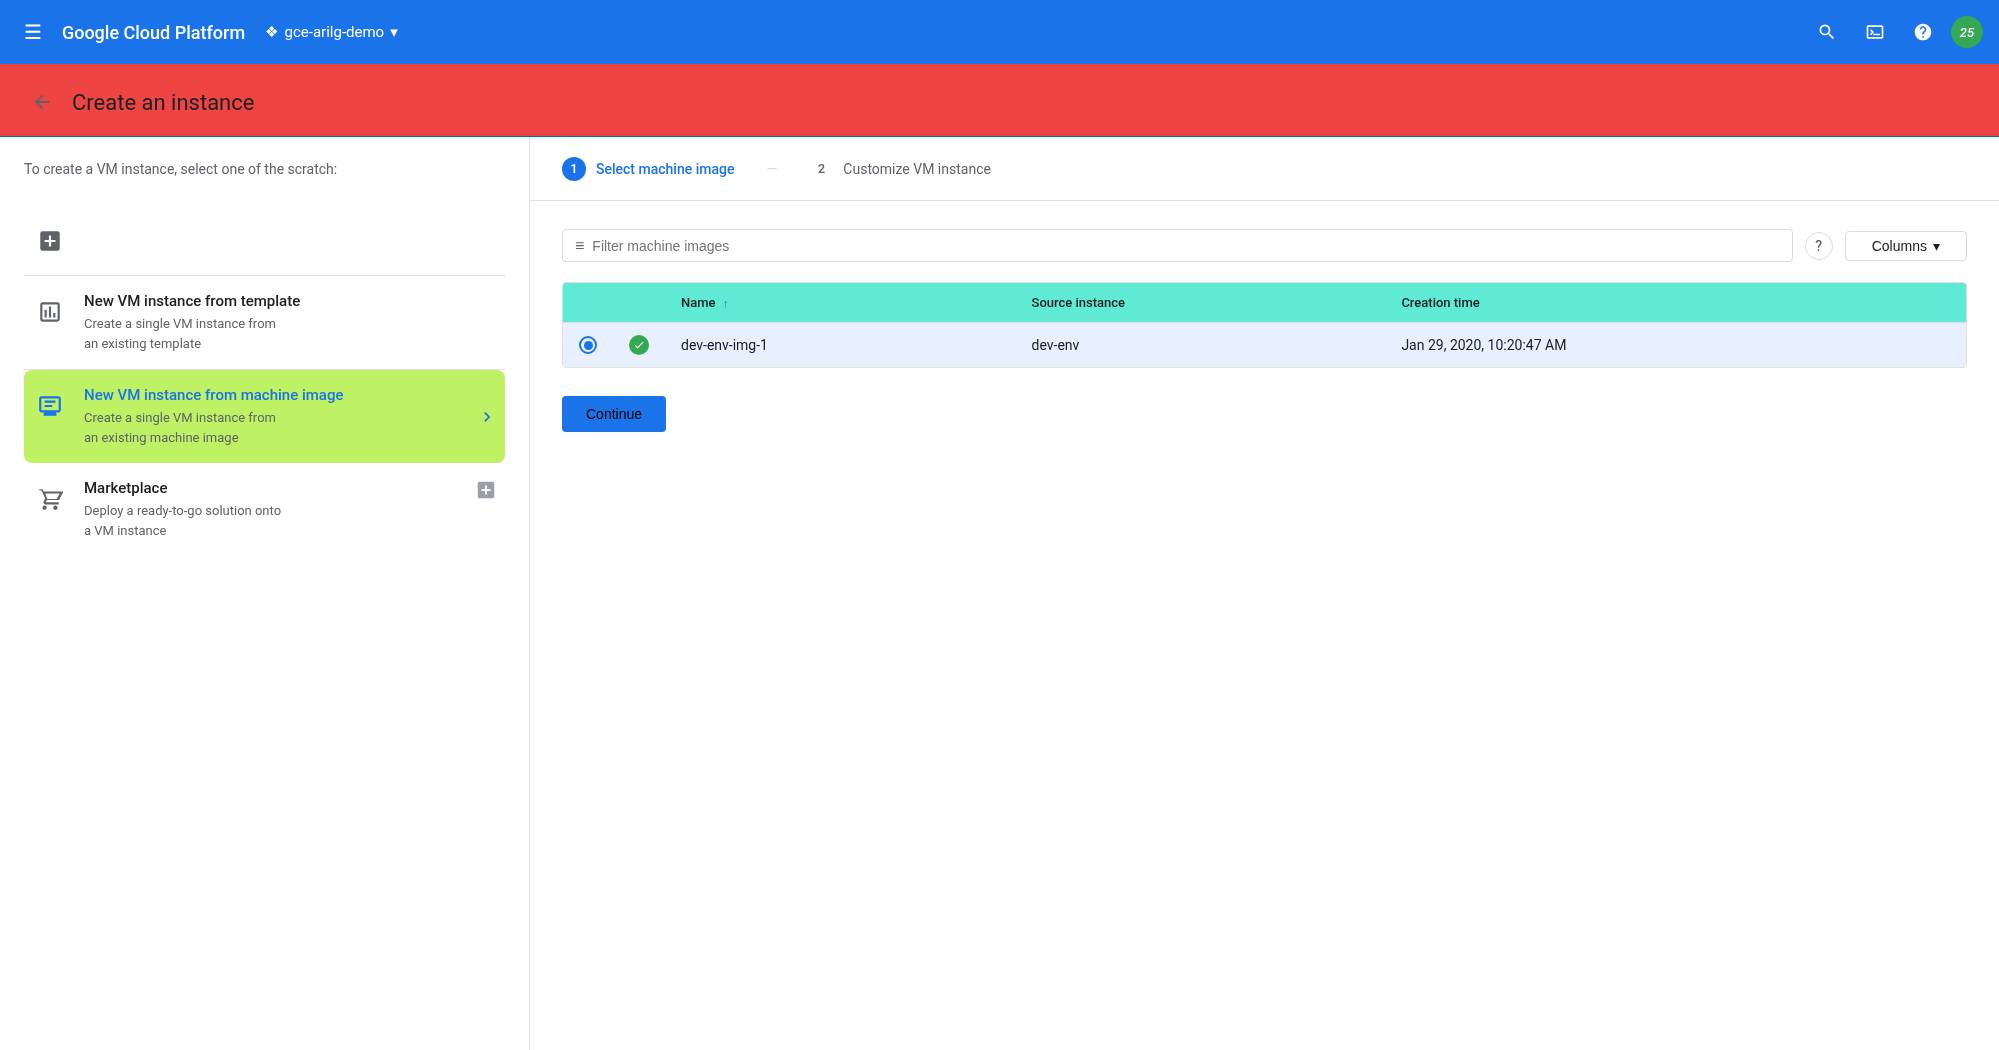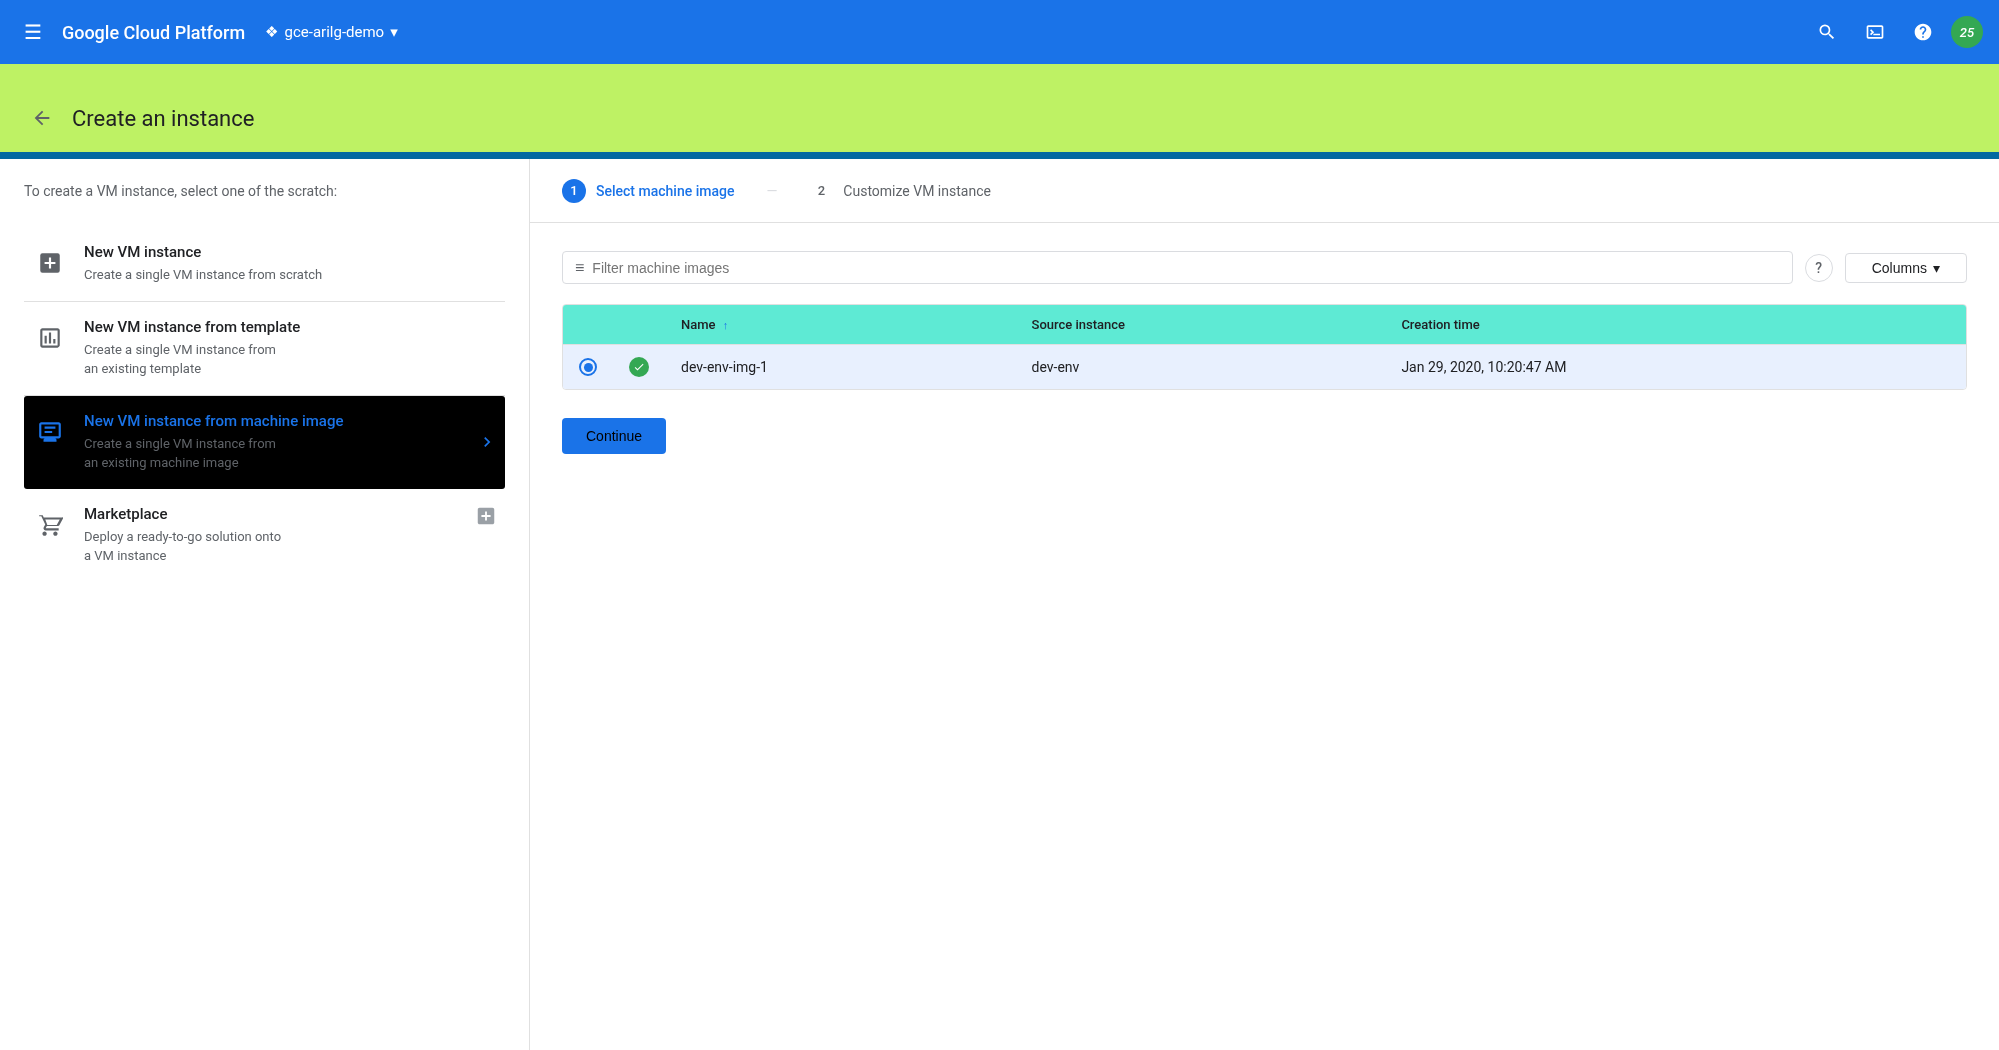--- a/index.html
+++ b/index.html
@@ -33,23 +33,23 @@
     .topnav-avatar {
       width: 32px; height: 32px; border-radius: 50%;
       background: #34a853; color: #fff;
       display: flex; align-items: center; justify-content: center;
       font-size: 13px; font-weight: 500; cursor: pointer; font-style: italic;
     }
 
     
     .page-header {
       display: flex; align-items: center;
-      padding: 36px 24px 16px 24px;
-      background: #bef264;
-      border-bottom: 7px solid #0369a1;
+      padding: 20px 24px 16px 24px;
+      background: #ef4444;
+      border-bottom: 1px solid #0369a1;
       gap: 12px;
     }
     .page-header .back-btn {
       width: 36px; height: 36px; border-radius: 50%;
       display: flex; align-items: center; justify-content: center;
       cursor: pointer; color: #5f6368; font-size: 20px;
     }
     .page-title { font-size: 22px; font-weight: 400; color: #202124; }
 
     
@@ -77,22 +77,22 @@
       display: flex;
       align-items: flex-start;
       gap: 16px;
       padding: 16px 8px;
       border-bottom: 1px solid #e0e0e0;
       cursor: pointer;
       position: relative;
     }
     .option-item:last-child { border-bottom: none; }
     .option-item.active {
-      background: #000000;
-      border-radius: 3px;
+      background: #bef264;
+      border-radius: 8px;
       border-bottom: none;
     }
     .option-icon {
       width: 36px; height: 36px; flex: 0 0 36px;
       display: flex; align-items: center; justify-content: center;
       font-size: 22px; color: #5f6368; margin-top: 2px;
     }
     .option-item.active .option-icon { color: #1a73e8; }
     .option-text { flex: 1; }
     .option-title {
@@ -262,24 +262,20 @@
   <aside class="left-panel">
     <p class="left-panel-intro">To create a VM instance, select one of the scratch:</p>
 
     <div id="options-container">
         <div class="option-item">
     <div class="option-icon">
             <svg width="26" height="26" viewBox="0 0 24 24" fill="#5f6368">
               <path d="M19 3H5a2 2 0 00-2 2v14a2 2 0 002 2h14a2 2 0 002-2V5a2 2 0 00-2-2zm-2 10h-4v4h-2v-4H7v-2h4V7h2v4h4v2z"></path>
             </svg>
           </div>
-    <div class="option-text">
-      <div class="option-title">New VM instance</div>
-      <div class="option-desc">Create a single VM instance from scratch</div>
-    </div>
 
   </div>
         <div class="option-item">
     <div class="option-icon">
             <svg width="26" height="26" viewBox="0 0 24 24" fill="#5f6368">
               <path d="M19 3H5c-1.1 0-2 .9-2 2v14c0 1.1.9 2 2 2h14c0 0 2-.9 2-2V5c0-1.1-.9-2-2-2zm0 16H5V5h14v14zM7 10h2v7H7zm4-3h2v10h-2zm4 6h2v4h-2z"></path>
             </svg>
           </div>
     <div class="option-text">
       <div class="option-title">New VM instance from template</div>

